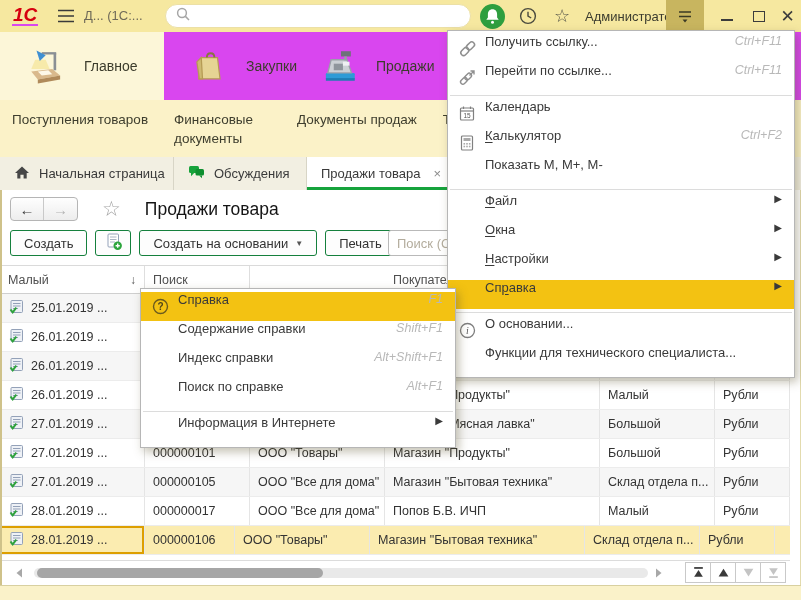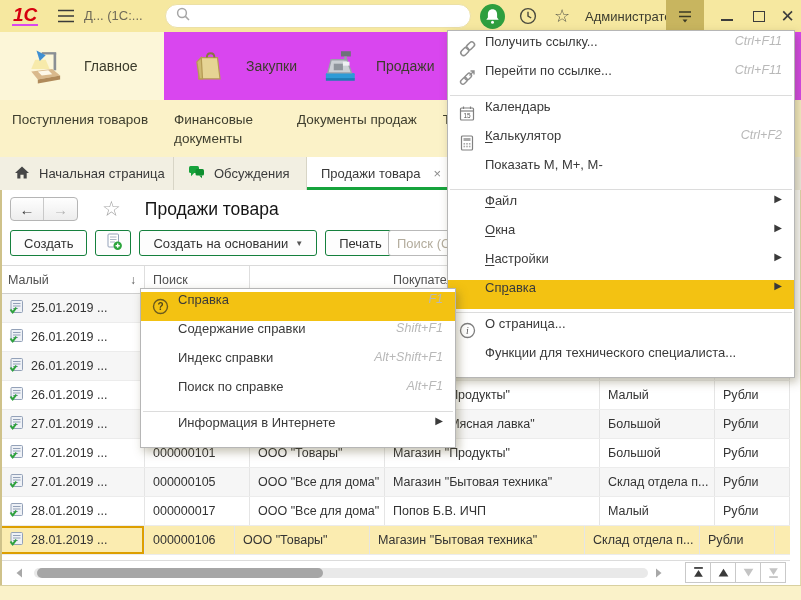--- a/index.html
+++ b/index.html
@@ -667,21 +667,21 @@
         <span class="arrow">▶</span>
       </div>
       <div class="msep"></div>
       <div class="mi">
         <span class="ic">
           <svg width="19" height="19" viewBox="0 0 19 19">
             <circle cx="9.5" cy="9.5" r="7" fill="none" stroke="#7e7e7e" stroke-width="1.3"></circle>
             <text x="9.5" y="13.3" text-anchor="middle" font-size="10" font-style="italic" font-family="Liberation Serif, serif" fill="#5a5a5a">i</text>
           </svg>
         </span>
-        <span class="lbl">О страница...</span>
+        <span class="lbl">О основании...</span>
       </div>
       <div class="mi">
         <span class="ic"></span>
         <span class="lbl">Функции для технического специалиста...</span>
       </div>
     </div>
   <div class="menu" id="help-submenu">
       <div class="mi hl">
         <span class="ic">
           <svg width="19" height="19" viewBox="0 0 19 19">

